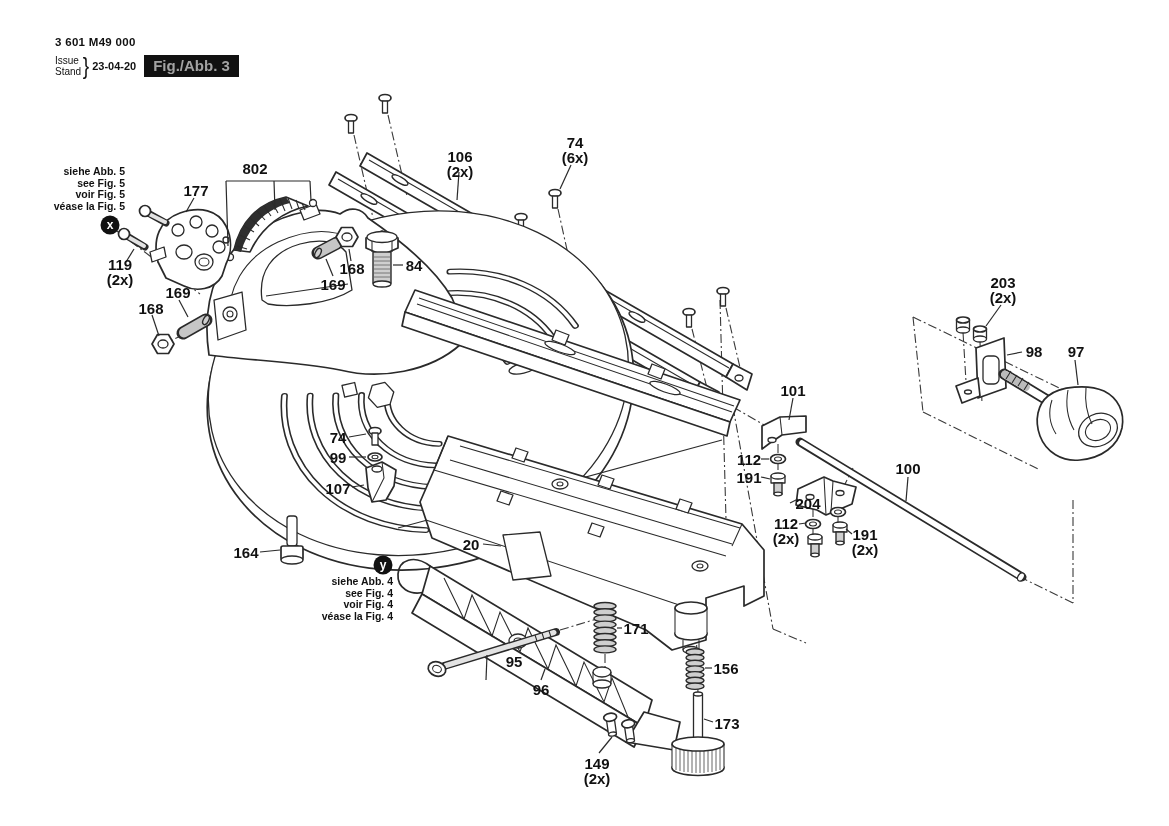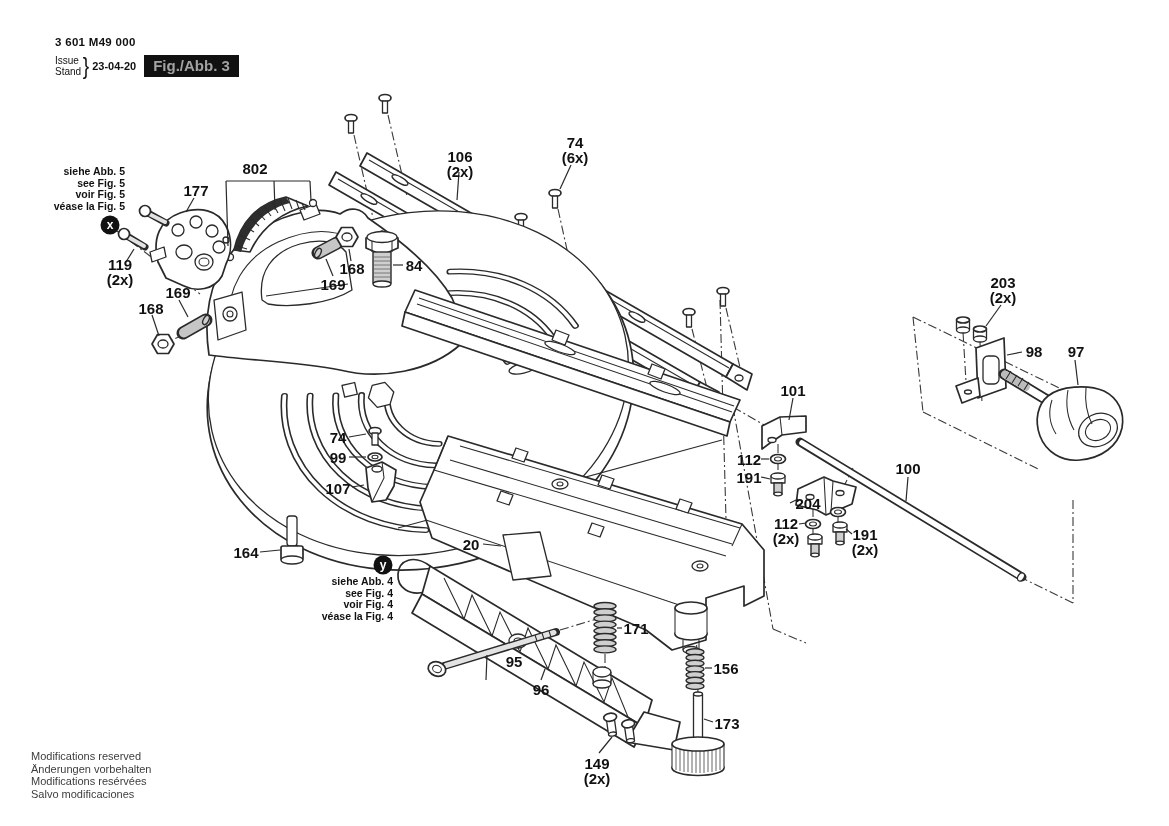--- a/index.html
+++ b/index.html
@@ -469,26 +469,20 @@
       <div class="is-col">
         <span>Issue</span>
         <span>Stand</span>
       </div>
       <span class="brace">}</span>
       <span class="date">23-04-20</span>
       <span class="badge">Fig./Abb. 3</span>
     </div>
   </div>
 
-  <div class="ftr">
-    <div>Modifications reserved</div>
-    <div>Änderungen vorbehalten</div>
-    <div>Modifications resérvées</div>
-    <div>Salvo modificaciones</div>
-  </div>
 
   <div id="crossrefs">
       <div class="xref" style="left: 125px; top: 166px;">siehe Abb. 5
 see Fig. 5
 voir Fig. 5
 véase la Fig. 5</div>
       <div class="marker" style="left: 110px; top: 225px;">x</div>
       <div class="xref" style="left: 393px; top: 576px;">siehe Abb. 4
 see Fig. 4
 voir Fig. 4

